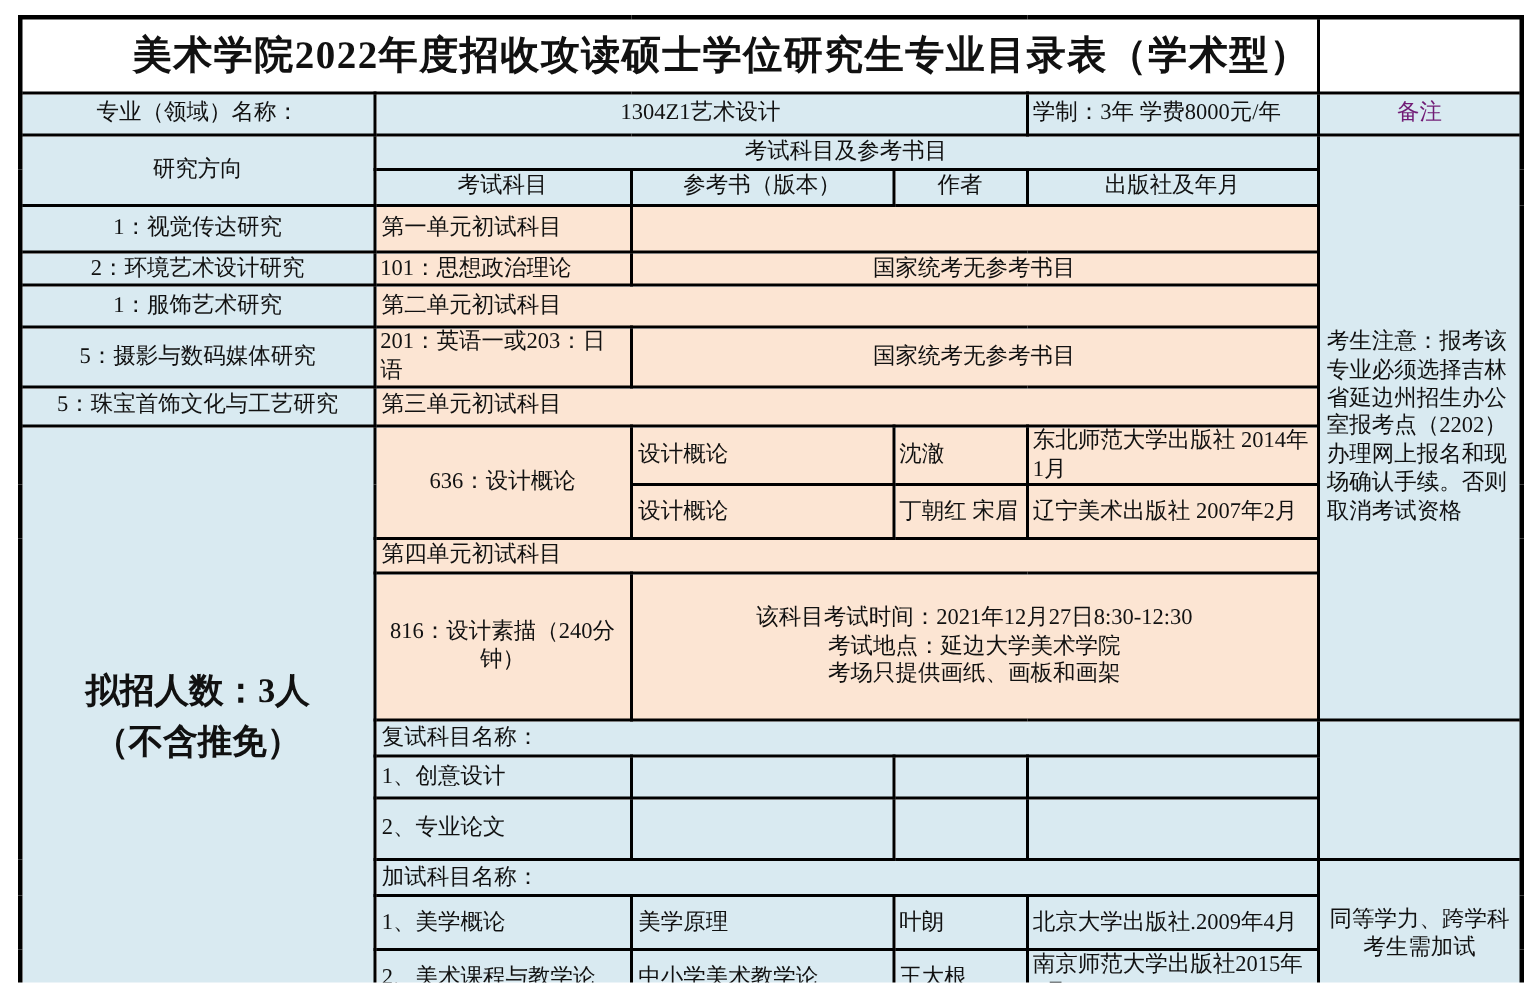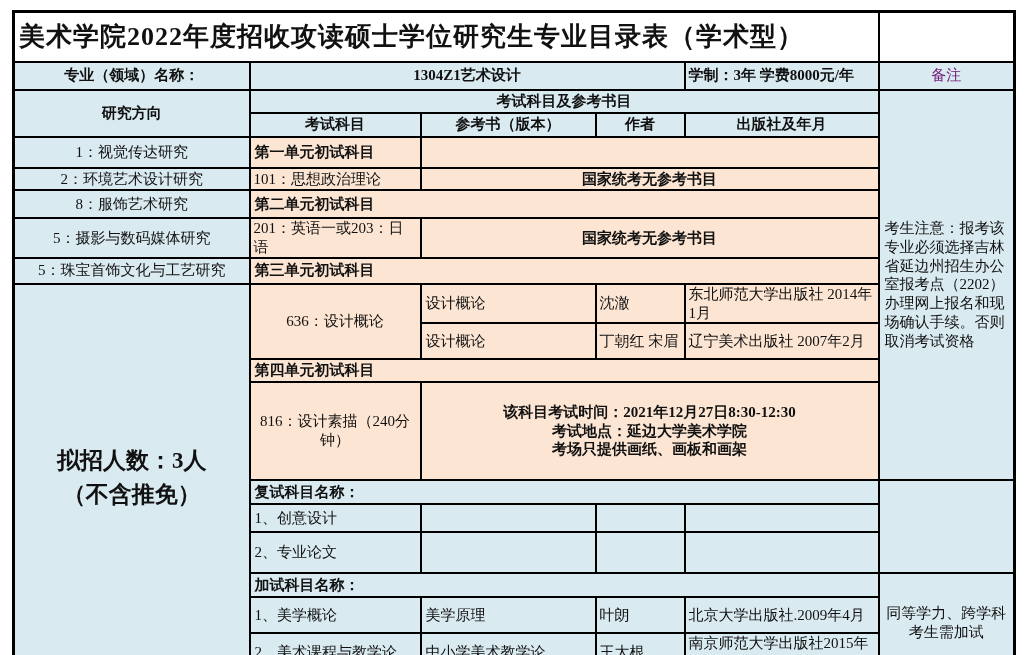--- a/index.html
+++ b/index.html
@@ -2,24 +2,24 @@
 <html><head>
 <meta charset="utf-8">
 <style>
   html,body{margin:0;padding:0;background:#ffffff;}
   body{font-family:"Liberation Serif","DejaVu Serif",serif;color:#111;width:1025px;height:655px;overflow:hidden;}
   table.catalog{border-collapse:collapse;table-layout:fixed;width:1001px;margin:10px 0 0 12px;border:3px solid #000;}
   td{border:2px solid #000;padding:1px 4px;font-size:15px;vertical-align:middle;overflow:hidden;line-height:1.25;}
   .blue{background:#d9eaf1;}
   .peach{background:#fce5d3;}
   .white{background:#ffffff;}
-  .b{font-weight:bold;}
+  .b{font-weight:normal;}
   .c{text-align:center;}
   .l{text-align:left;}
-  .title-cell{font-size:26px;font-weight:bold;text-align:left;background:#ffffff;letter-spacing:1px;}
+  .title-cell{font-size:26px;font-weight:bold;text-align:right;background:#ffffff;letter-spacing:1px;}
   .enroll-cell{font-size:23px;font-weight:bold;text-align:center;line-height:1.5;}
   .note-cell{font-size:15px;text-align:left;padding:2px 5px;}
   .tight{padding:0 3px;}
 </style>
 </head>
 <body>
 
 <table class="catalog">
   <colgroup>
     <col style="width:236px">
@@ -61,21 +61,21 @@
     <td colspan="3" class="peach"></td>
   </tr>
 
   <tr style="height:19px">
     <td class="blue c">2：环境艺术设计研究</td>
     <td class="peach l tight">101：思想政治理论</td>
     <td colspan="3" class="peach b c">国家统考无参考书目</td>
   </tr>
 
   <tr style="height:28px">
-    <td class="blue c">8：服饰艺术研究</td>
+    <td class="blue c">1：服饰艺术研究</td>
     <td colspan="4" class="peach b l">第二单元初试科目</td>
   </tr>
 
   <tr style="height:28px">
     <td class="blue c">5：摄影与数码媒体研究</td>
     <td class="peach l tight">201：英语一或203：日语</td>
     <td colspan="3" class="peach b c">国家统考无参考书目</td>
   </tr>
 
   <tr style="height:26px">

